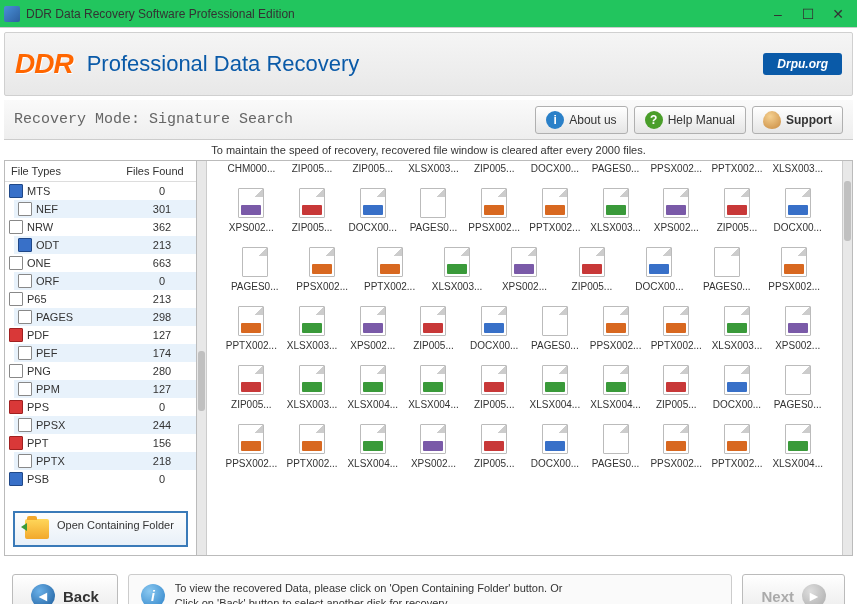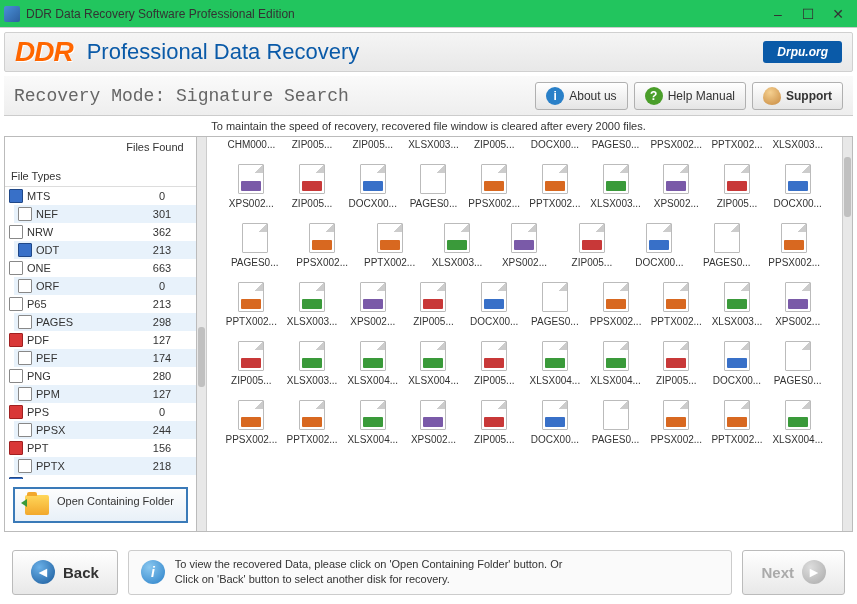--- a/index.html
+++ b/index.html
@@ -5,43 +5,43 @@
 * { box-sizing: border-box; margin: 0; padding: 0; }
 body { font-family: Tahoma, Arial, sans-serif; font-size: 11px; background: #fff; width: 857px; height: 604px; overflow: hidden; }
 
 
 .titlebar { height: 28px; background: #22c55e; border-bottom: 1px solid #ccc; display: flex; align-items: center; padding: 0 4px; }
 .titlebar-icon { width: 16px; height: 16px; background: linear-gradient(135deg,#4a90d9,#2c5f9e); border-radius: 2px; margin-right: 6px; }
 .titlebar-title { flex: 1; color: #333; font-size: 12px; }
 .win-btn { width: 30px; height: 22px; display: flex; align-items: center; justify-content: center; color: #333; font-size: 14px; cursor: default; }
 
 
-.banner { height: 40px; background: linear-gradient(#f5f5f5,#e8e8e8); border: 1px solid #d0d0d0; margin: 4px; display: flex; align-items: center; padding: 0 10px; border-radius: 2px; }
+.banner { height: 64px; background: linear-gradient(#f5f5f5,#e8e8e8); border: 1px solid #d0d0d0; margin: 4px; display: flex; align-items: center; padding: 0 10px; border-radius: 2px; }
 .logo-ddr { font-size: 28px; font-weight: bold; font-style: italic; color: #ff6600; text-shadow: 1px 1px 0 #fff; letter-spacing: -1px; margin-right: 14px; }
 .banner-title { font-size: 22px; color: #0a5aa8; font-weight: normal; flex: 1; }
 .brand-box { background: #0a5aa8; color: #fff; font-size: 12px; font-style: italic; font-weight: bold; padding: 4px 14px; border-radius: 3px; }
 
 
 .toolbar { height: 40px; display: flex; align-items: center; padding: 0 10px; border-bottom: 1px solid #ccc; background: linear-gradient(#fafafa,#eee); margin: 0 4px; }
-.mode-label { font-family: "Courier New", monospace; font-size: 18px; color: #666; flex: 1; }
+.mode-label { font-family: "Courier New", monospace; font-size: 15px; color: #666; flex: 1; }
 .tb-btn { display: flex; align-items: center; gap: 5px; border: 1px solid #b0b0b0; background: linear-gradient(#fff,#e5e5e5); padding: 4px 10px; border-radius: 3px; margin-left: 6px; font-size: 12px; color: #333; }
 .tb-icon { width: 18px; height: 18px; border-radius: 50%; display: flex; align-items: center; justify-content: center; font-weight: bold; color: #fff; font-size: 12px; }
 .ic-info { background: #2a80c8; }
 .ic-help { background: #4a9e2a; }
 .ic-support { background: radial-gradient(circle at 40% 30%, #f5d090, #c88a40); border-radius: 50% 50% 50% 50% / 60% 60% 40% 40%; }
 .support-text { font-weight: bold; }
 
 
 .info-strip { text-align: center; font-size: 11px; color: #333; padding: 4px 0; margin: 0 4px; }
 
 
 .content { display: flex; margin: 0 4px; height: 396px; border: 1px solid #bbb; }
 .left-pane { width: 192px; border-right: 1px solid #bbb; display: flex; flex-direction: column; background: #fff; }
 .ft-header { display: flex; padding: 4px 6px; font-size: 11px; color: #333; border-bottom: 1px solid #ddd; }
-.ft-header .c1 { flex: 1; margin-top: 29px; }
+.ft-header .c1 { flex: 1; }
 .ft-header .c2 { width: 70px; text-align: center; }
 .ft-list { flex: 1; overflow-y: auto; }
 .ft-row { display: flex; align-items: center; padding: 2px 4px; font-size: 11px; }
 .ft-row.alt { background: #e8f2fb; margin-left: 9px; }
 .ft-ic { width: 14px; height: 14px; margin-right: 4px; border: 1px solid #888; background: #fff; position: relative; border-radius: 1px; flex-shrink: 0; }
 .ft-ic.red { background: #d93838; border-color: #a02020; }
 .ft-ic.blue { background: #3870c8; border-color: #204888; }
 .ft-name { flex: 1; color: #333; }
 .ft-count { width: 60px; text-align: center; color: #333; }
 

